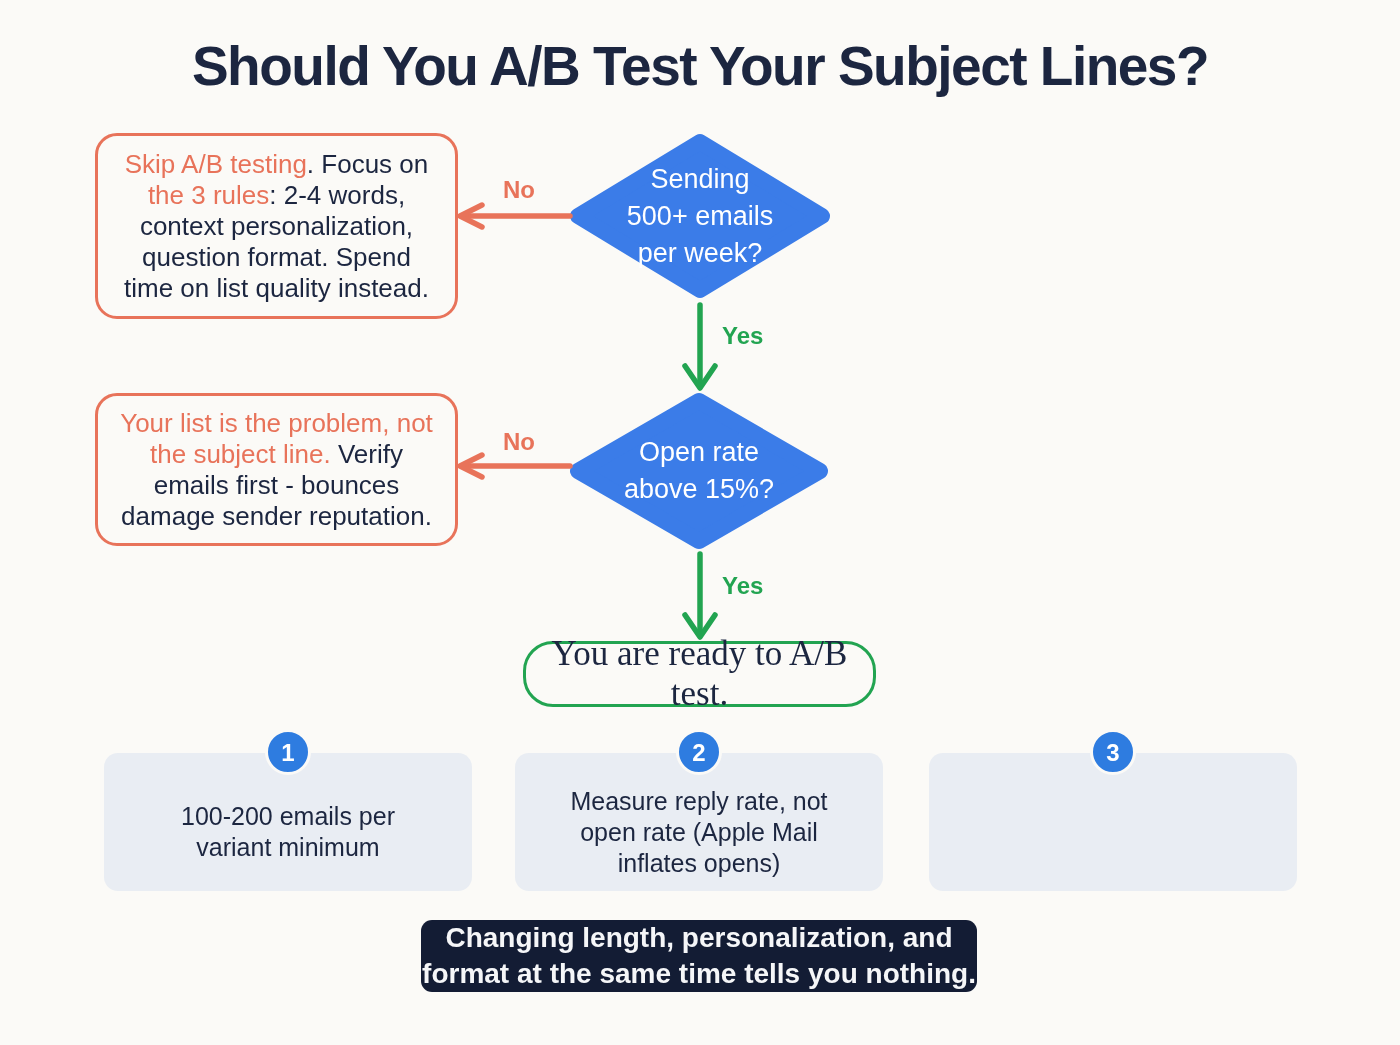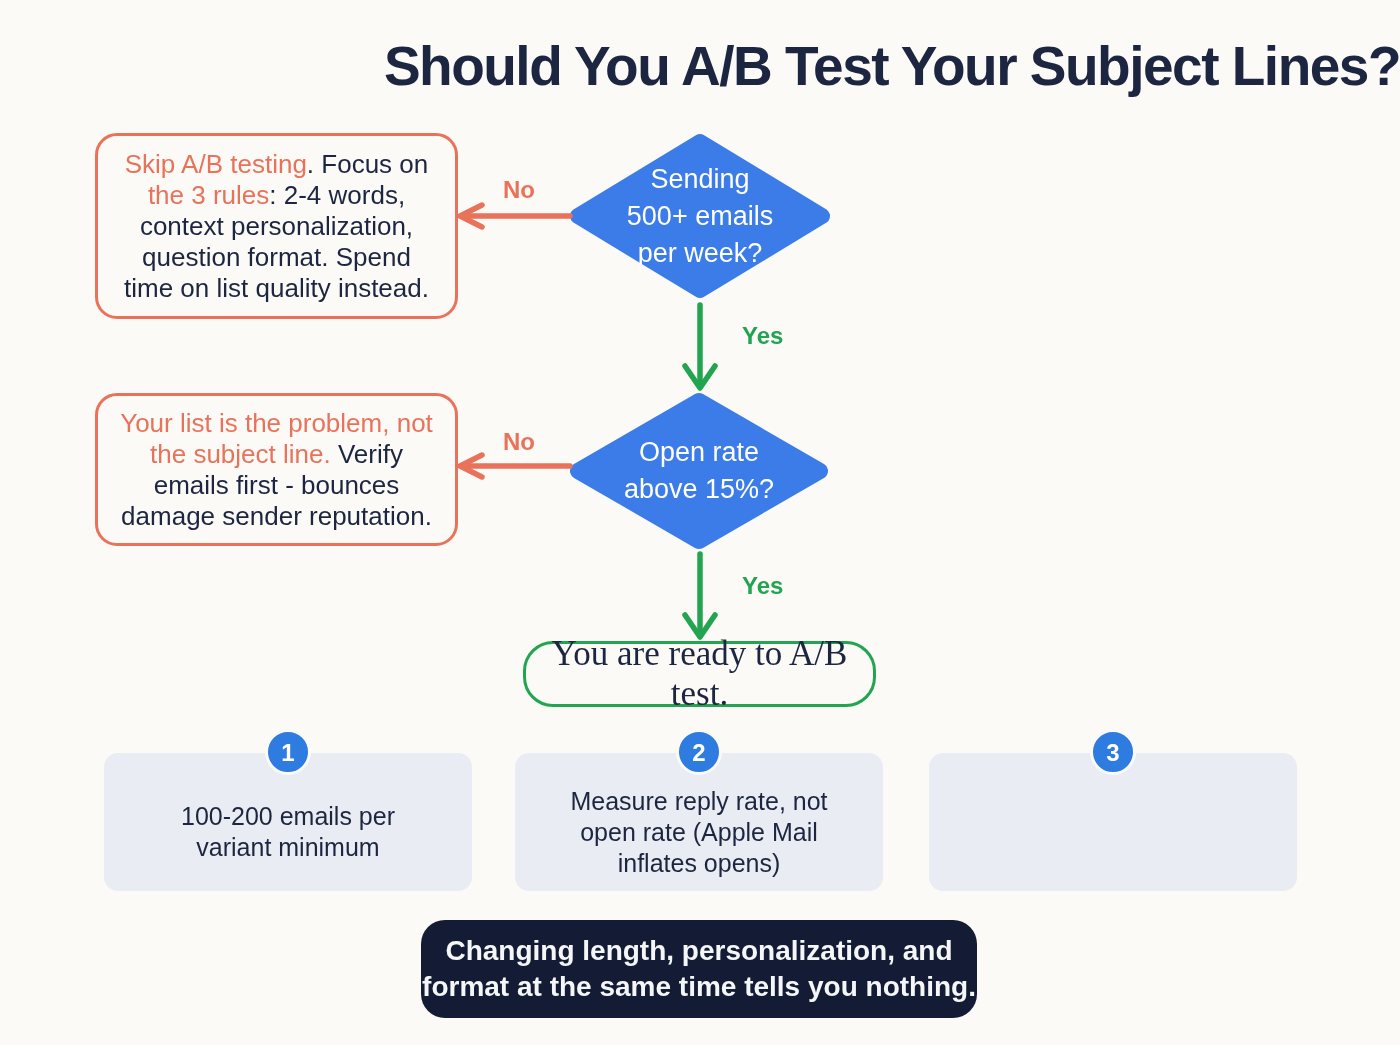--- a/index.html
+++ b/index.html
@@ -19,21 +19,21 @@
     background:var(--background);
     position:relative;
     overflow:hidden;
     color:var(--navy);
   }
   .abs{position:absolute;}
 
   
   .title{
     top:34px;left:0;width:1400px;
-    text-align:right;
+    text-align:center;
     font-size:55px;
     font-weight:700;
     letter-spacing:-1.5px;
     color:var(--navy);
   }
 
   
   .diamond{display:block;}
   .diamond svg{display:block;width:100%;height:100%;}
   .diamond polygon{
@@ -90,21 +90,21 @@
     stroke-linejoin:round;
   }
   .arrow-orange{color:var(--orange);}
   .arrow-green{color:var(--green);}
 
   .edge-label{
     font-size:24px;
     font-weight:700;
   }
   .edge-label.no{color:var(--orange);}
-  .edge-label.yes{color:var(--green);margin-left:20px;}
+  .edge-label.yes{color:var(--green);}
 
   
   .card{
     top:753px;
     height:138px;
     width:368px;
     background:var(--card-bg);
     border-radius:14px;
     display:flex;align-items:center;justify-content:center;
     text-align:center;
@@ -123,23 +123,23 @@
     background:var(--badge-blue);
     border:3px solid var(--background);
     display:flex;align-items:center;justify-content:center;
     color:#ffffff;
     font-size:24px;
     font-weight:700;
   }
 
   
   .footer-note{
-    left:421px;top:920px;width:556px;height:98px;
+    left:421px;top:920px;width:556px;height:72px;
     background:var(--footer-bg);
-    border-radius:24px;
+    border-radius:11px;
     display:flex;align-items:center;justify-content:center;
     text-align:center;
     color:#f5f6f8;
     font-size:28px;
     line-height:36px;
     font-weight:700;
     white-space:pre-line;
   }
 </style>
 </head>

